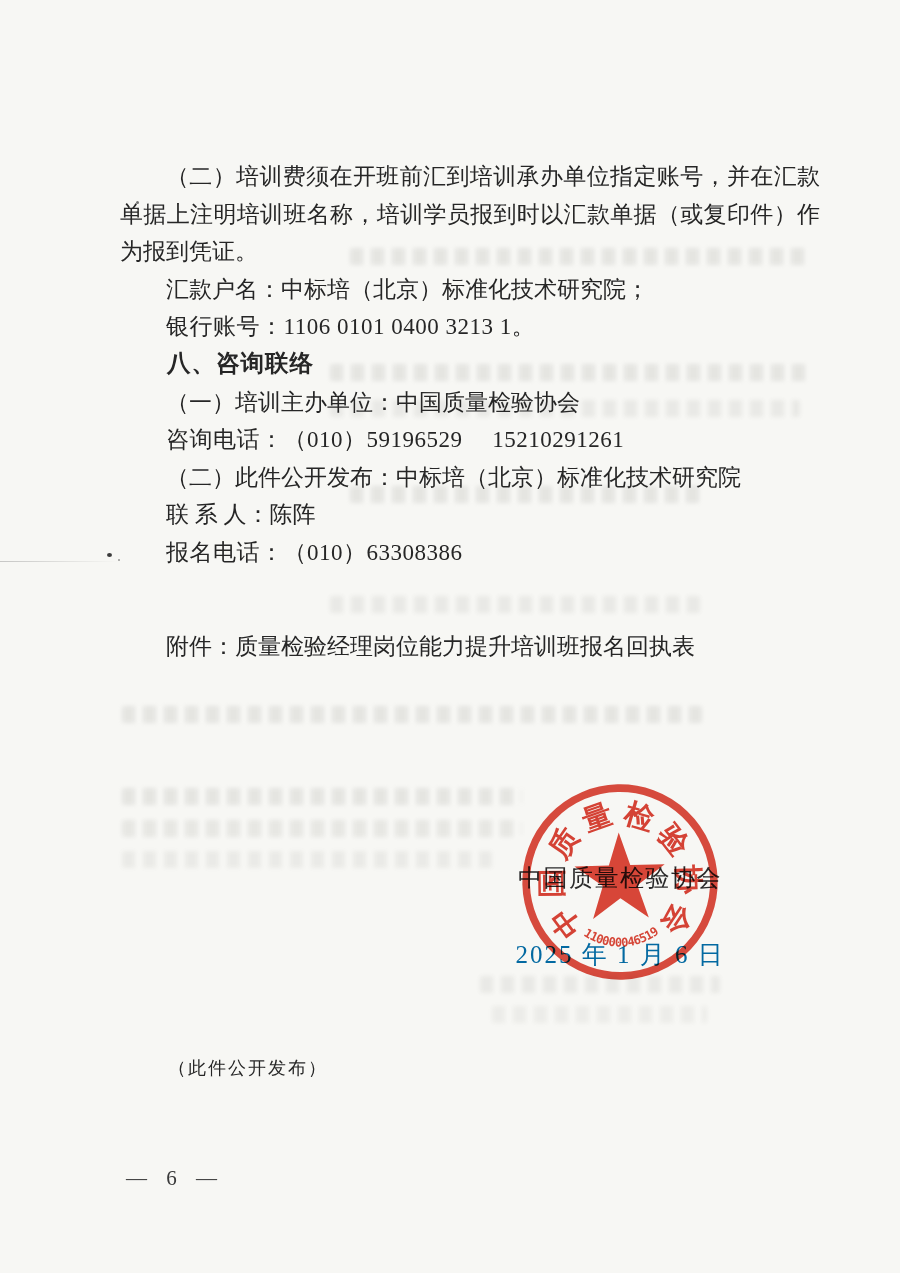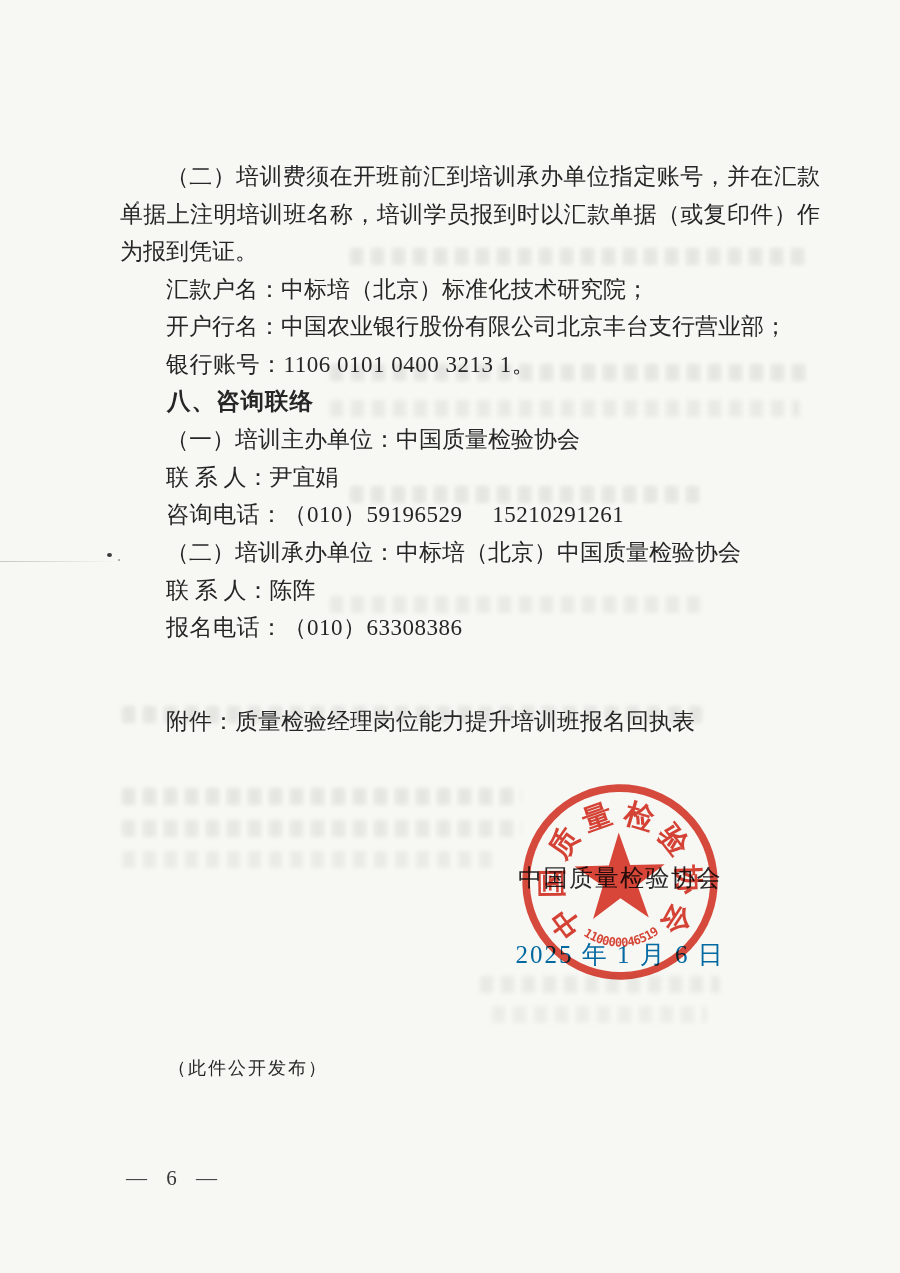--- a/index.html
+++ b/index.html
@@ -95,27 +95,25 @@
   <div class="bleed" style="left:122px;top:820px;width:400px;opacity:.9;"></div>
   <div class="bleed" style="left:122px;top:851px;width:370px;opacity:.7;"></div>
   <div class="bleed" style="left:480px;top:976px;width:240px;opacity:.8;"></div>
   <div class="bleed" style="left:492px;top:1006px;width:215px;opacity:.6;"></div>
 
   <main class="body-text">
     <p class="fill indent-first">（二）培训费须在开班前汇到培训承办单位指定账号，并在汇款</p>
     <p class="fill">单据上注明培训班名称，培训学员报到时以汇款单据（或复印件）作</p>
     <p>为报到凭证。</p>
     <p class="ind">汇款户名：中标培（北京）标准化技术研究院；</p>
-    <p class="ind">开户行名：中国农业银行股份有限公司北京丰台支行营业部；</p>
     <p class="ind num">银行账号：1106 0101 0400 3213 1。</p>
     <p class="ind heading">八、咨询联络</p>
     <p class="ind">（一）培训主办单位：中国质量检验协会</p>
-    <p class="ind">联 系 人：尹宜娟</p>
     <p class="ind num">咨询电话：（010）59196529　 15210291261</p>
-    <p class="ind">（二）培训承办单位：中标培（北京）中国质量检验协会</p>
+    <p class="ind">（二）此件公开发布：中标培（北京）标准化技术研究院</p>
     <p class="ind">联 系 人：陈阵</p>
     <p class="ind num">报名电话：（010）63308386</p>
     <p class="ind attachment">附件：质量检验经理岗位能力提升培训班报名回执表</p>
   </main>
 
   <div class="signature-org">中国质量检验协会</div>
   <div class="signature-date">2025 年 1 月 6 日</div>
 
   <div class="seal-wrap">
     <svg width="212" height="212" viewBox="0 0 210 210" xmlns="http://www.w3.org/2000/svg">

